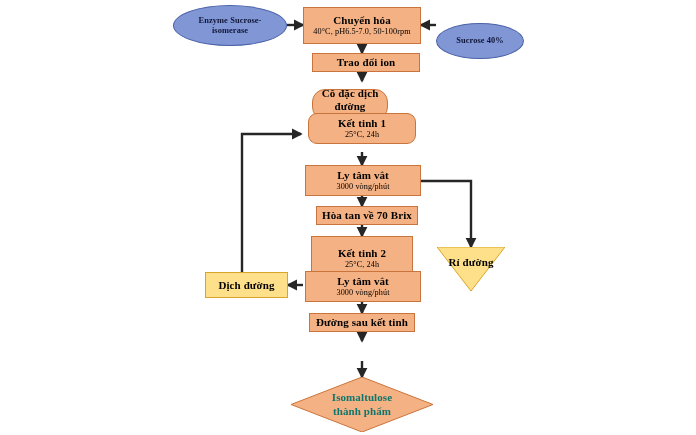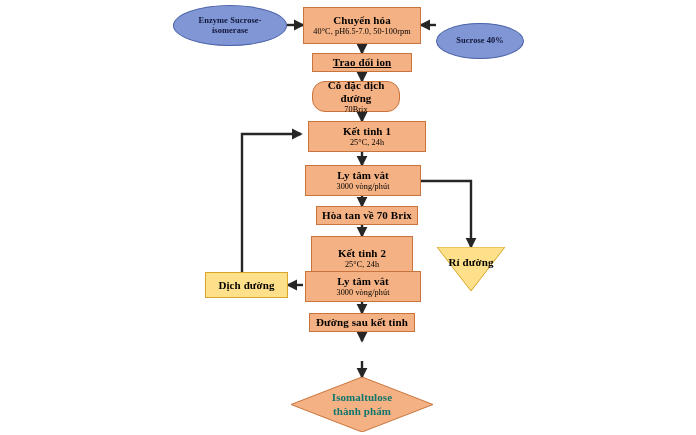--- a/index.html
+++ b/index.html
@@ -151,30 +151,30 @@
 
   <div class="node ellipse single" style="left:436px; top:23px; width:88px; height:36px;">
     <span class="line1">Sucrose 40%</span>
   </div>
 
   <div class="node proc" style="left:303px; top:7px; width:118px; height:37px;">
     <span class="line1">Chuyển hóa</span>
     <span class="line2">40°C, pH6.5-7.0, 50-100rpm</span>
   </div>
 
-  <div class="node proc single" style="left:312px; top:53px; width:100px; height:19px;text-decoration:underline;">
+  <div class="node proc single" style="left:312px; top:53px; width:108px; height:19px;">
     <span class="line1">Trao đổi ion</span>
   </div>
 
-  <div class="node proc" style="left:312px; top:81px; width:88px; height:31px;border-radius:13px;">
+  <div class="node proc" style="left:312px; top:89px; width:76px; height:31px;border-radius:13px;">
     <span class="line1">Cô đặc dịch đường</span>
     <span class="line2">70Brix</span>
   </div>
 
-  <div class="node proc" style="left:308px; top:121px; width:118px; height:31px;">
+  <div class="node proc" style="left:308px; top:113px; width:108px; height:31px;border-radius:9px;">
     <span class="line1">Kết tinh 1</span>
     <span class="line2">25°C, 24h</span>
   </div>
 
   <div class="node proc" style="left:305px; top:165px; width:116px; height:31px;">
     <span class="line1">Ly tâm vắt</span>
     <span class="line2">3000 vòng/phút</span>
   </div>
 
   <div class="node proc single" style="left:316px; top:206px; width:102px; height:19px;text-align:center;">

